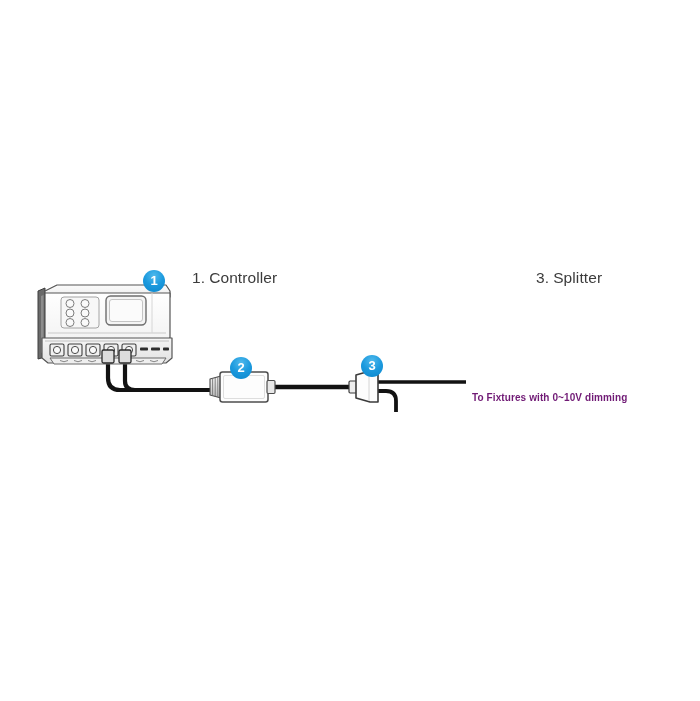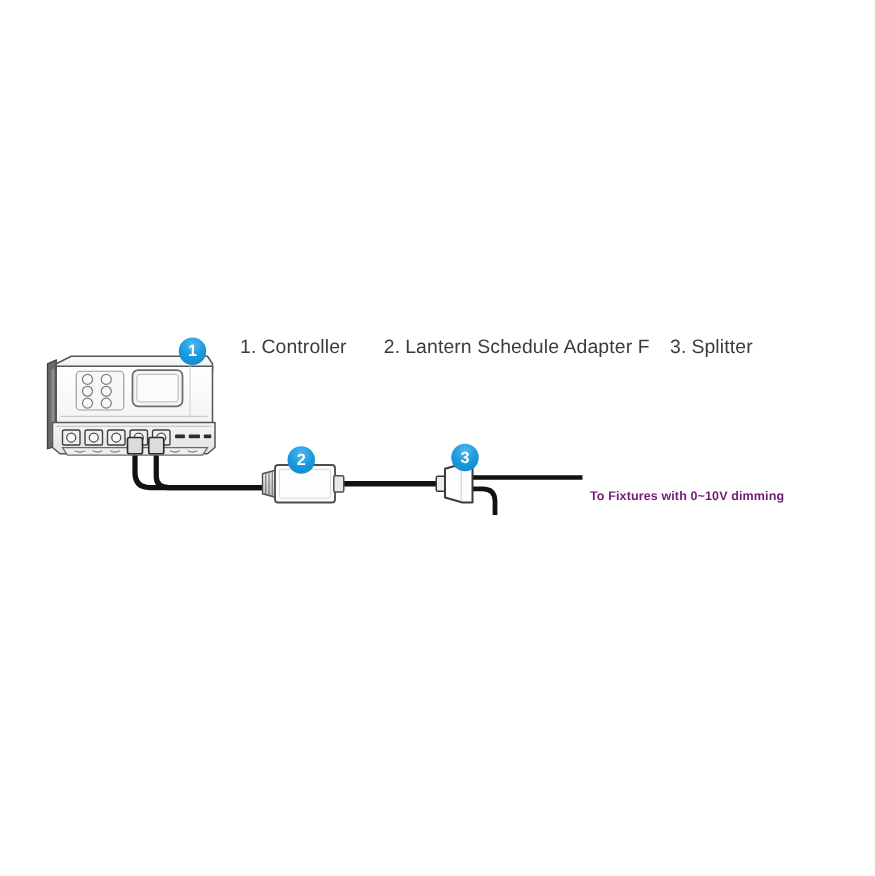--- a/index.html
+++ b/index.html
@@ -82,23 +82,20 @@
 </style>
 </head>
 <body>
 
 <div id="diagram-root">
 
   <div class="legend-row">
     <div class="legend-item i0">
       <span class="legend-num">1.</span><span>Controller</span>
     </div>
-    <div class="legend-item i1">
-      <span class="legend-num">2.</span><span>Lantern Schedule Adapter F</span>
-    </div>
     <div class="legend-item i2">
       <span class="legend-num">3.</span><span>Splitter</span>
     </div>
   </div>
 
   <svg class="layer" viewBox="0 0 700 701">
     <defs>
       <linearGradient id="gradTop" x1="0" y1="0" x2="0" y2="1">
         <stop offset="0%" stop-color="#fbfbfb"></stop>
         <stop offset="100%" stop-color="#ededed"></stop>

